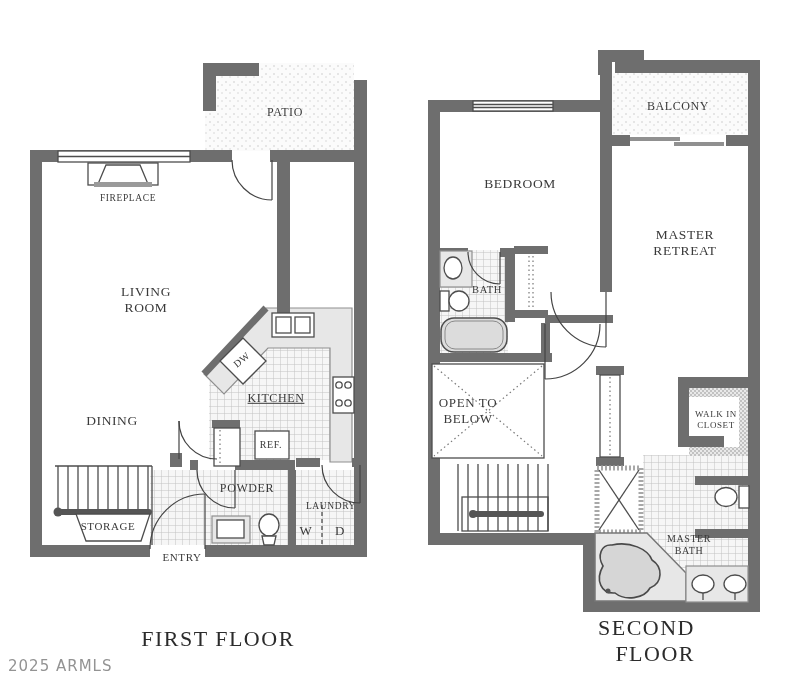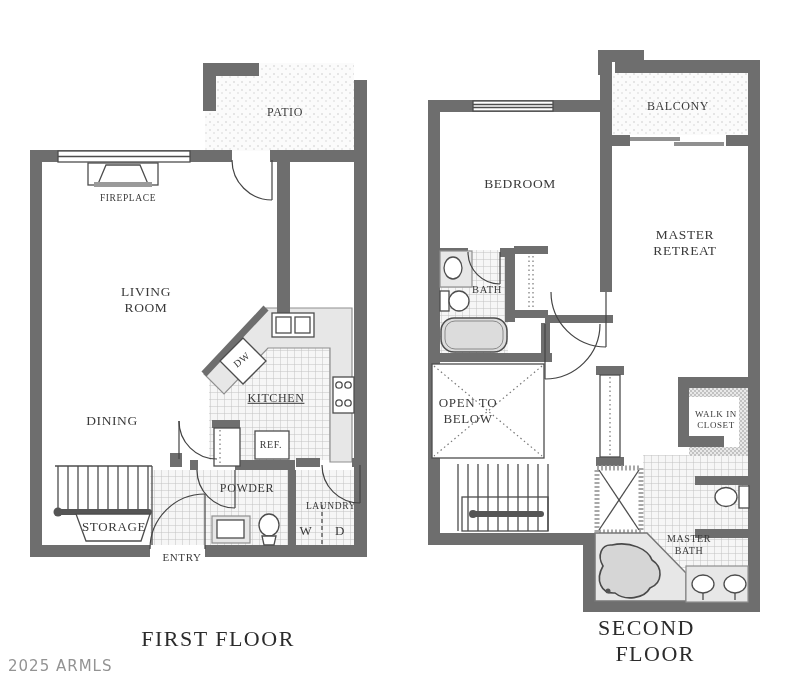--- a/index.html
+++ b/index.html
@@ -230,21 +230,21 @@
 <div class="lbl" style="left:146px;top:270px;font-size:13.5px;margin-top:30px;">LIVING
 ROOM</div>
 <div class="lbl" style="left:112px;top:421px;font-size:13.5px;">DINING</div>
 <div class="lbl" style="left:276px;top:398px;font-size:12px;text-decoration:underline;">KITCHEN</div>
 <div class="lbl" style="left:242px;top:360px;font-size:10px;transform:translate(-50%,-50%) rotate(-40deg);">DW</div>
 <div class="lbl" style="left:271px;top:445px;font-size:10px;text-align:center;">REF.</div>
 <div class="lbl" style="left:247px;top:488px;font-size:12px;">POWDER</div>
 <div class="lbl" style="left:331px;top:507px;font-size:9.5px;">LAUNDRY</div>
 <div class="lbl" style="left:306px;top:531px;font-size:13px;">W</div>
 <div class="lbl" style="left:340px;top:531px;font-size:13px;">D</div>
-<div class="lbl" style="left:114px;top:527px;font-size:13px;">STORAGE</div>
+<div class="lbl" style="left:108px;top:527px;font-size:11px;">STORAGE</div>
 <div class="lbl" style="left:182px;top:558px;font-size:11px;">ENTRY</div>
 
 <div class="lbl" style="left:678px;top:106px;font-size:12px;">BALCONY</div>
 <div class="lbl" style="left:520px;top:184px;font-size:13.5px;">BEDROOM</div>
 <div class="lbl" style="left:685px;top:243px;font-size:13.5px;">MASTER
 RETREAT</div>
 <div class="lbl" style="left:487px;top:290px;font-size:10.5px;">BATH</div>
 <div class="lbl" style="left:468px;top:411px;font-size:13px;">OPEN TO
 BELOW</div>
 <div class="lbl" style="left:716px;top:420px;font-size:9px;">WALK IN

